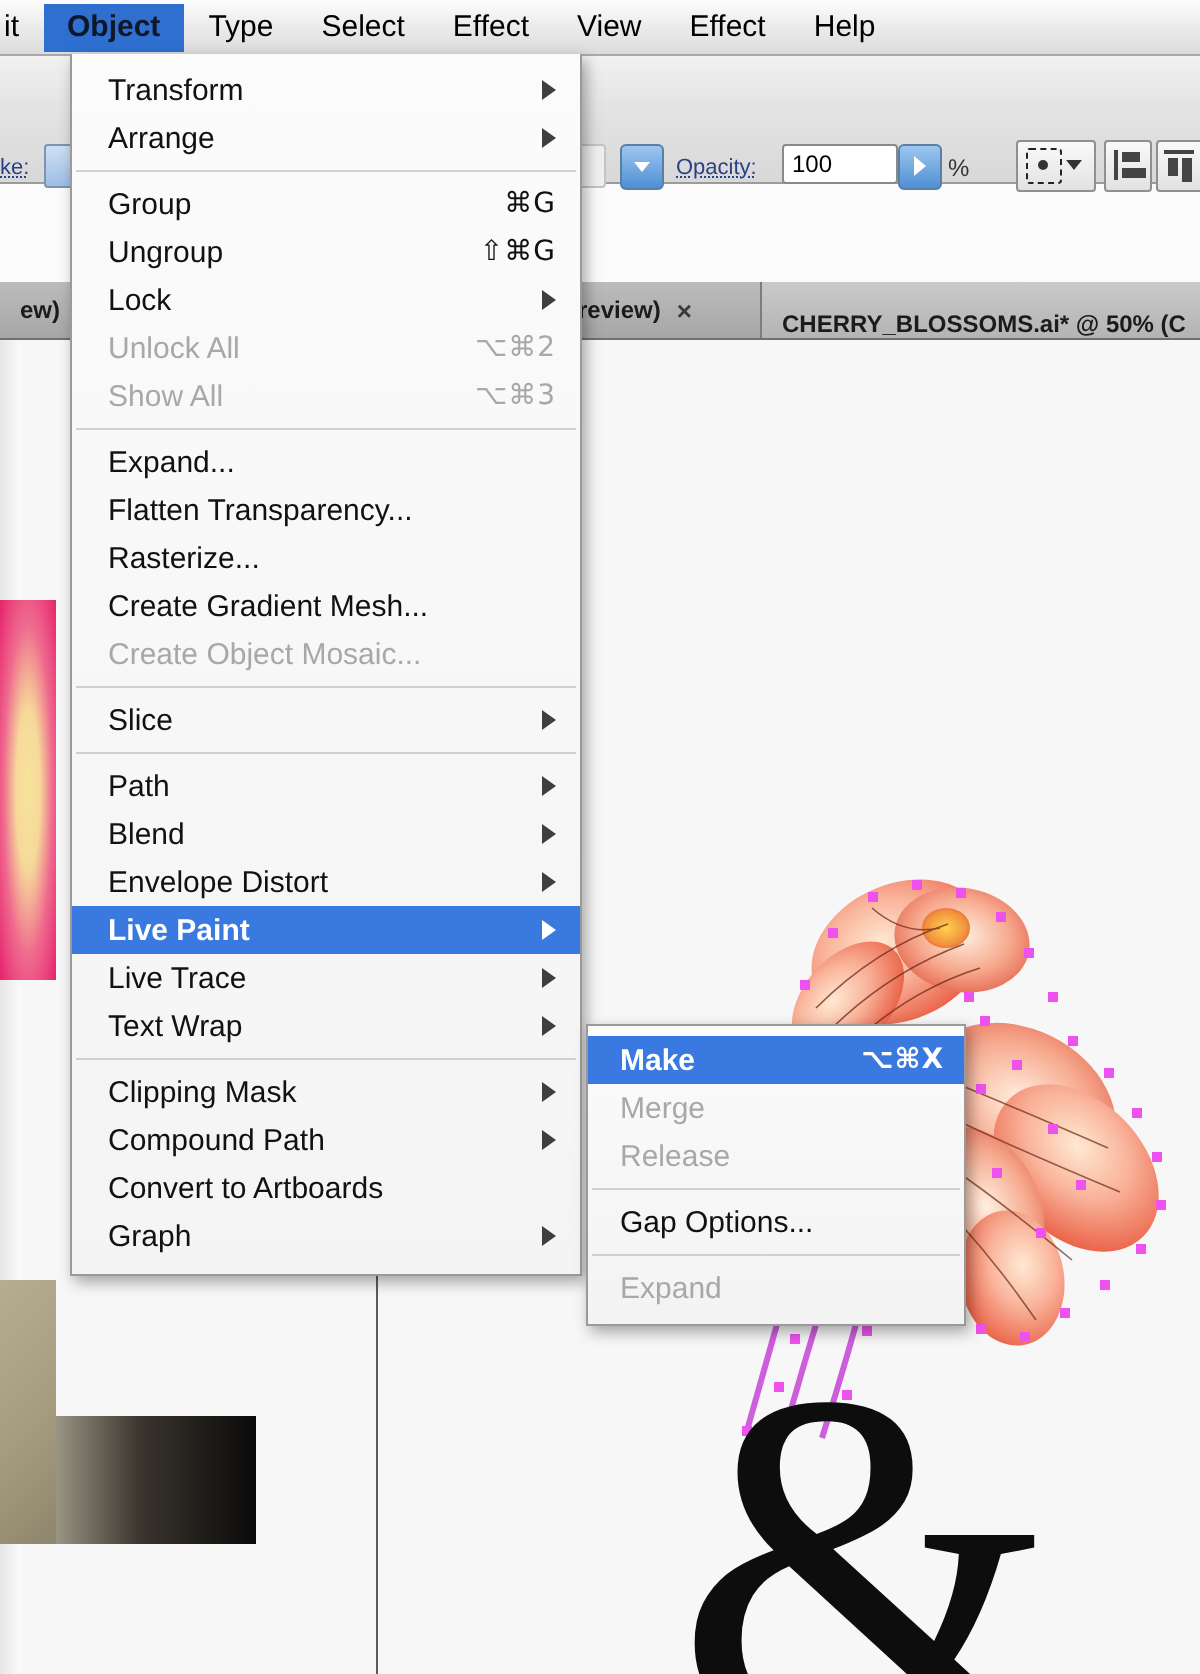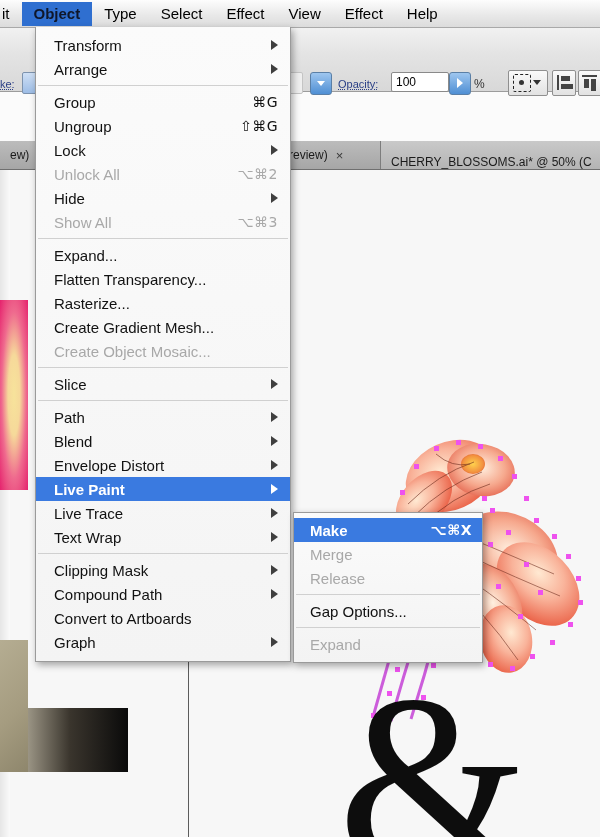--- a/index.html
+++ b/index.html
@@ -113,20 +113,21 @@
     background:linear-gradient(180deg,#b9b9b9 0%,#a4a4a4 50%,#9a9a9a 100%);
     border-bottom:1px solid #6f6f6f;
   }
   .doctab {
     position:absolute; top:141px; height:28px;
     display:flex; align-items:center; gap:8px;
     padding:0 10px; box-sizing:border-box;
     font-size:12px; color:#1b1b1b; white-space:nowrap;
     border-right:1px solid #7d7d7d;
     background:linear-gradient(180deg,#bcbcbc 0%,#a6a6a6 100%);
+    font-weight:bold;
   }
   .doctab.active {
     background:linear-gradient(180deg,#c9c9c9 0%,#b4b4b4 100%);
   }
   .tab-close { font-size:13px; color:#3a3a3a; }
 
   
   .canvas {
     position:absolute; left:0; top:169px; width:600px; height:668px;
     background:#f7f7f7;
@@ -398,24 +399,20 @@
       <span class="key">⇧⌘G</span>
     </div>
     <div class="mi">
       <span>Lock</span>
       <span class="arrow"></span>
     </div>
     <div class="mi disabled">
       <span>Unlock All</span>
       <span class="key">⌥⌘2</span>
     </div>
-    <div class="mi">
-      <span>Hide</span>
-      <span class="arrow"></span>
-    </div>
     <div class="mi disabled">
       <span>Show All</span>
       <span class="key">⌥⌘3</span>
     </div>
     <div class="sep"></div>
 
     <div class="mi">
       <span>Expand...</span>
     </div>
     <div class="mi">

